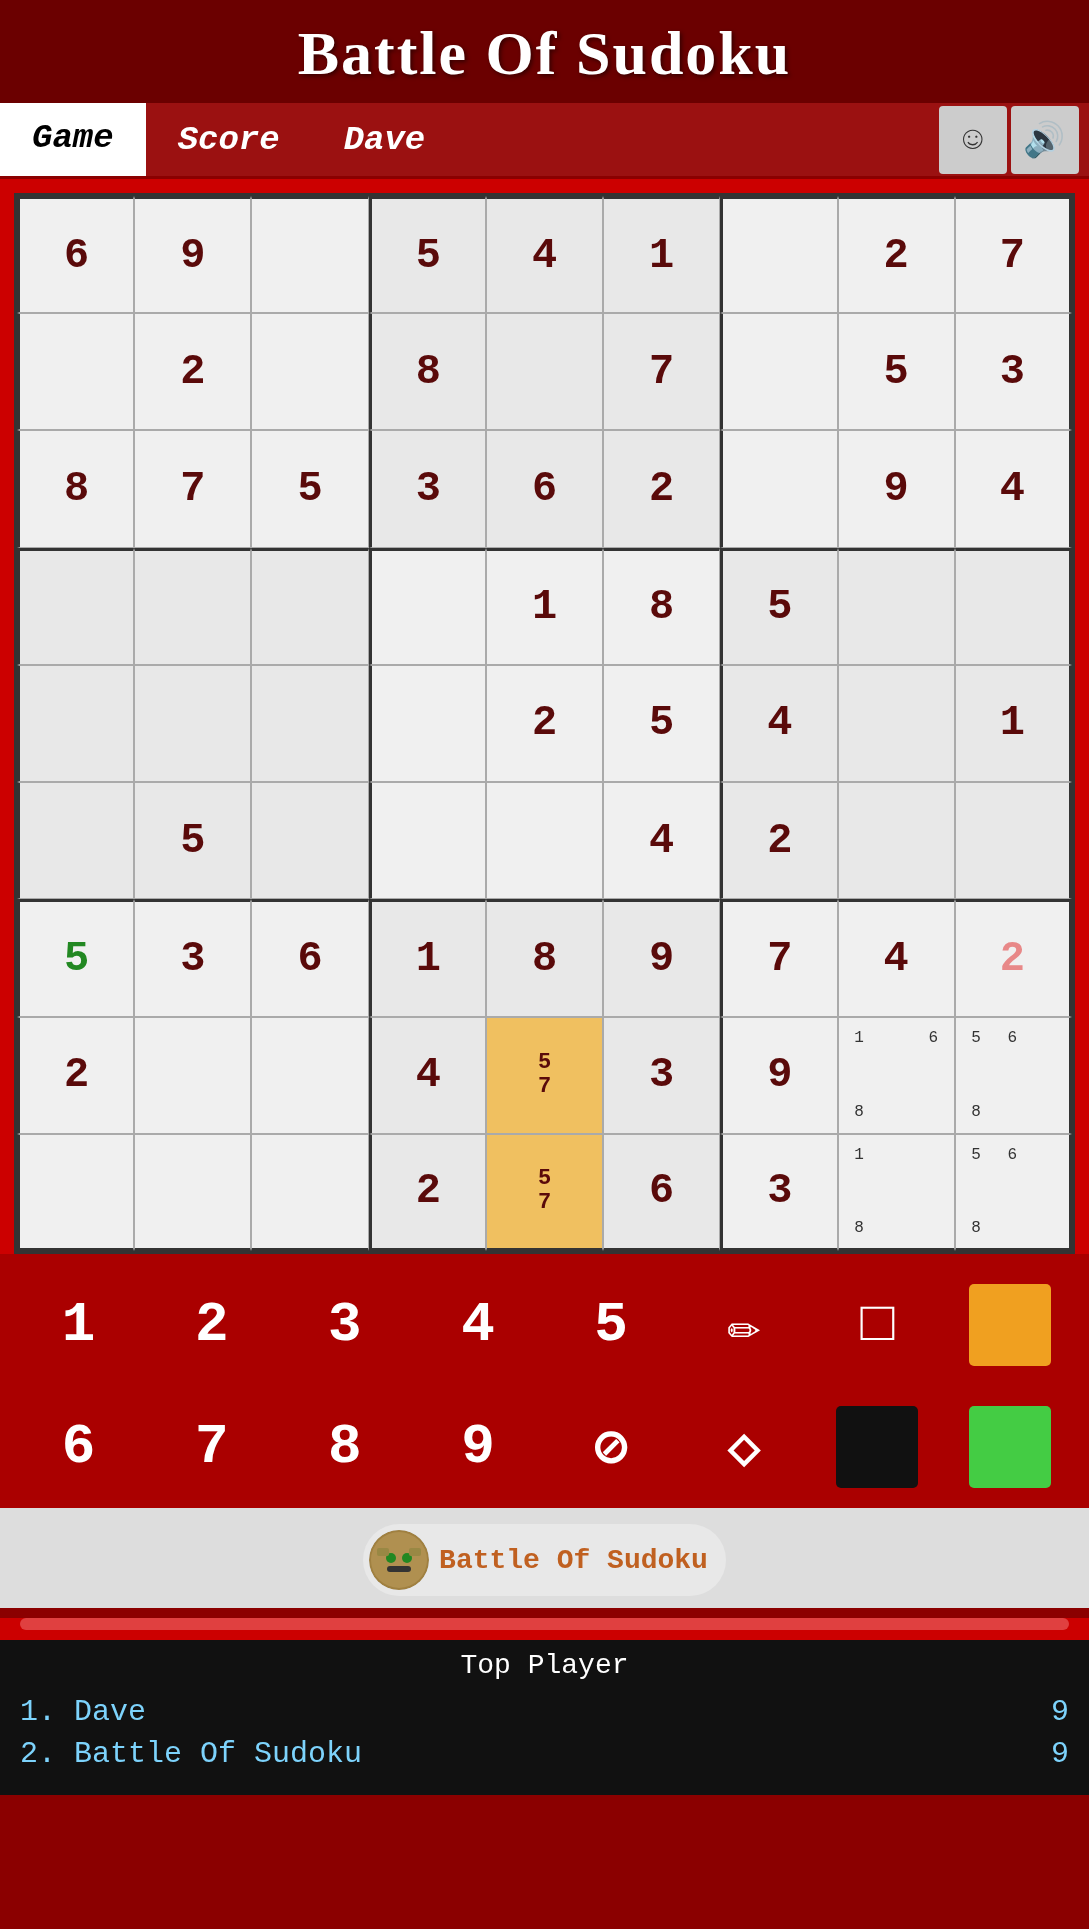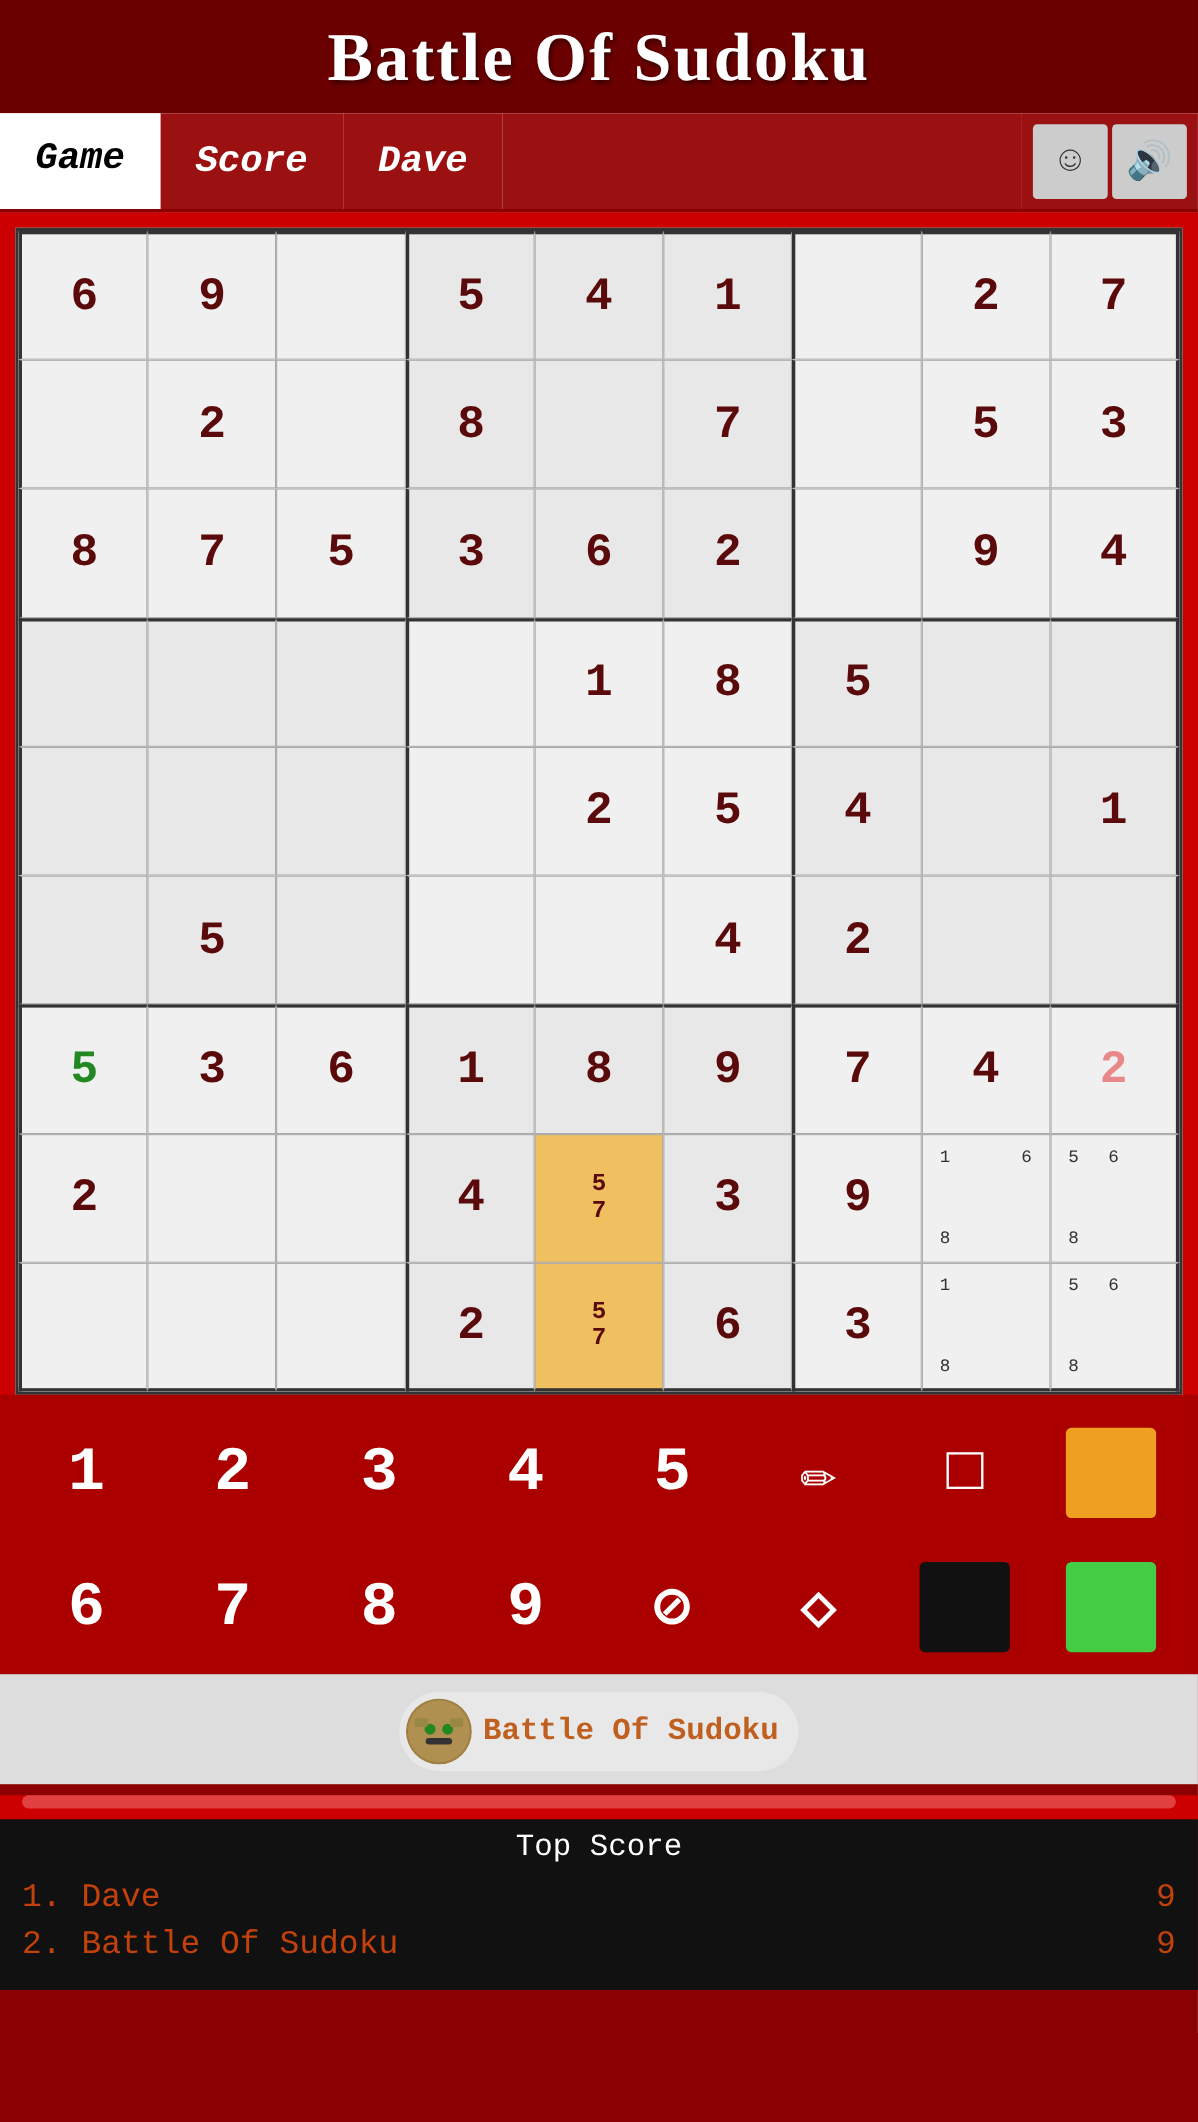--- a/index.html
+++ b/index.html
@@ -25,21 +25,21 @@
       text-shadow: 2px 2px 4px rgba(0,0,0,0.5);
       letter-spacing: 2px;
     }
 
     
     .nav-bar {
       background: white;
       display: flex;
       align-items: stretch;
       border-bottom: 3px solid #8b0000;
-      height: 90px;
+      height: 76px;
     }
     .nav-tab {
       display: flex;
       align-items: center;
       justify-content: center;
       padding: 0 32px;
       font-size: 34px;
       font-weight: bold;
       cursor: pointer;
       color: #333;
@@ -225,21 +225,21 @@
       font-size: 28px;
       font-family: 'Courier New', monospace;
       color: white;
       margin-bottom: 10px;
     }
     .score-row {
       display: flex;
       justify-content: space-between;
       font-size: 30px;
       font-family: 'Courier New', monospace;
-      color: #c2410c;
+      color: #7dd3fc;
       padding: 4px 0;
     }
   </style>
 </head>
 <body>
 
 <div class="app-header">
   <div class="app-title">Battle Of Sudoku</div>
 </div>
 
@@ -540,21 +540,21 @@
       <span class="player-name-bot">Battle Of Sudoku</span>
     </div>
   </div>
 </div>
 
 <div class="bottom-bar">
   <div class="bottom-bar-inner"></div>
 </div>
 
 <div class="scores-section">
-  <div class="scores-title">Top Score</div>
+  <div class="scores-title">Top Player</div>
   <div class="score-row">
     <span>1. Dave</span>
     <span>9</span>
   </div>
   <div class="score-row">
     <span>2. Battle Of Sudoku</span>
     <span>9</span>
   </div>
 </div>
 

